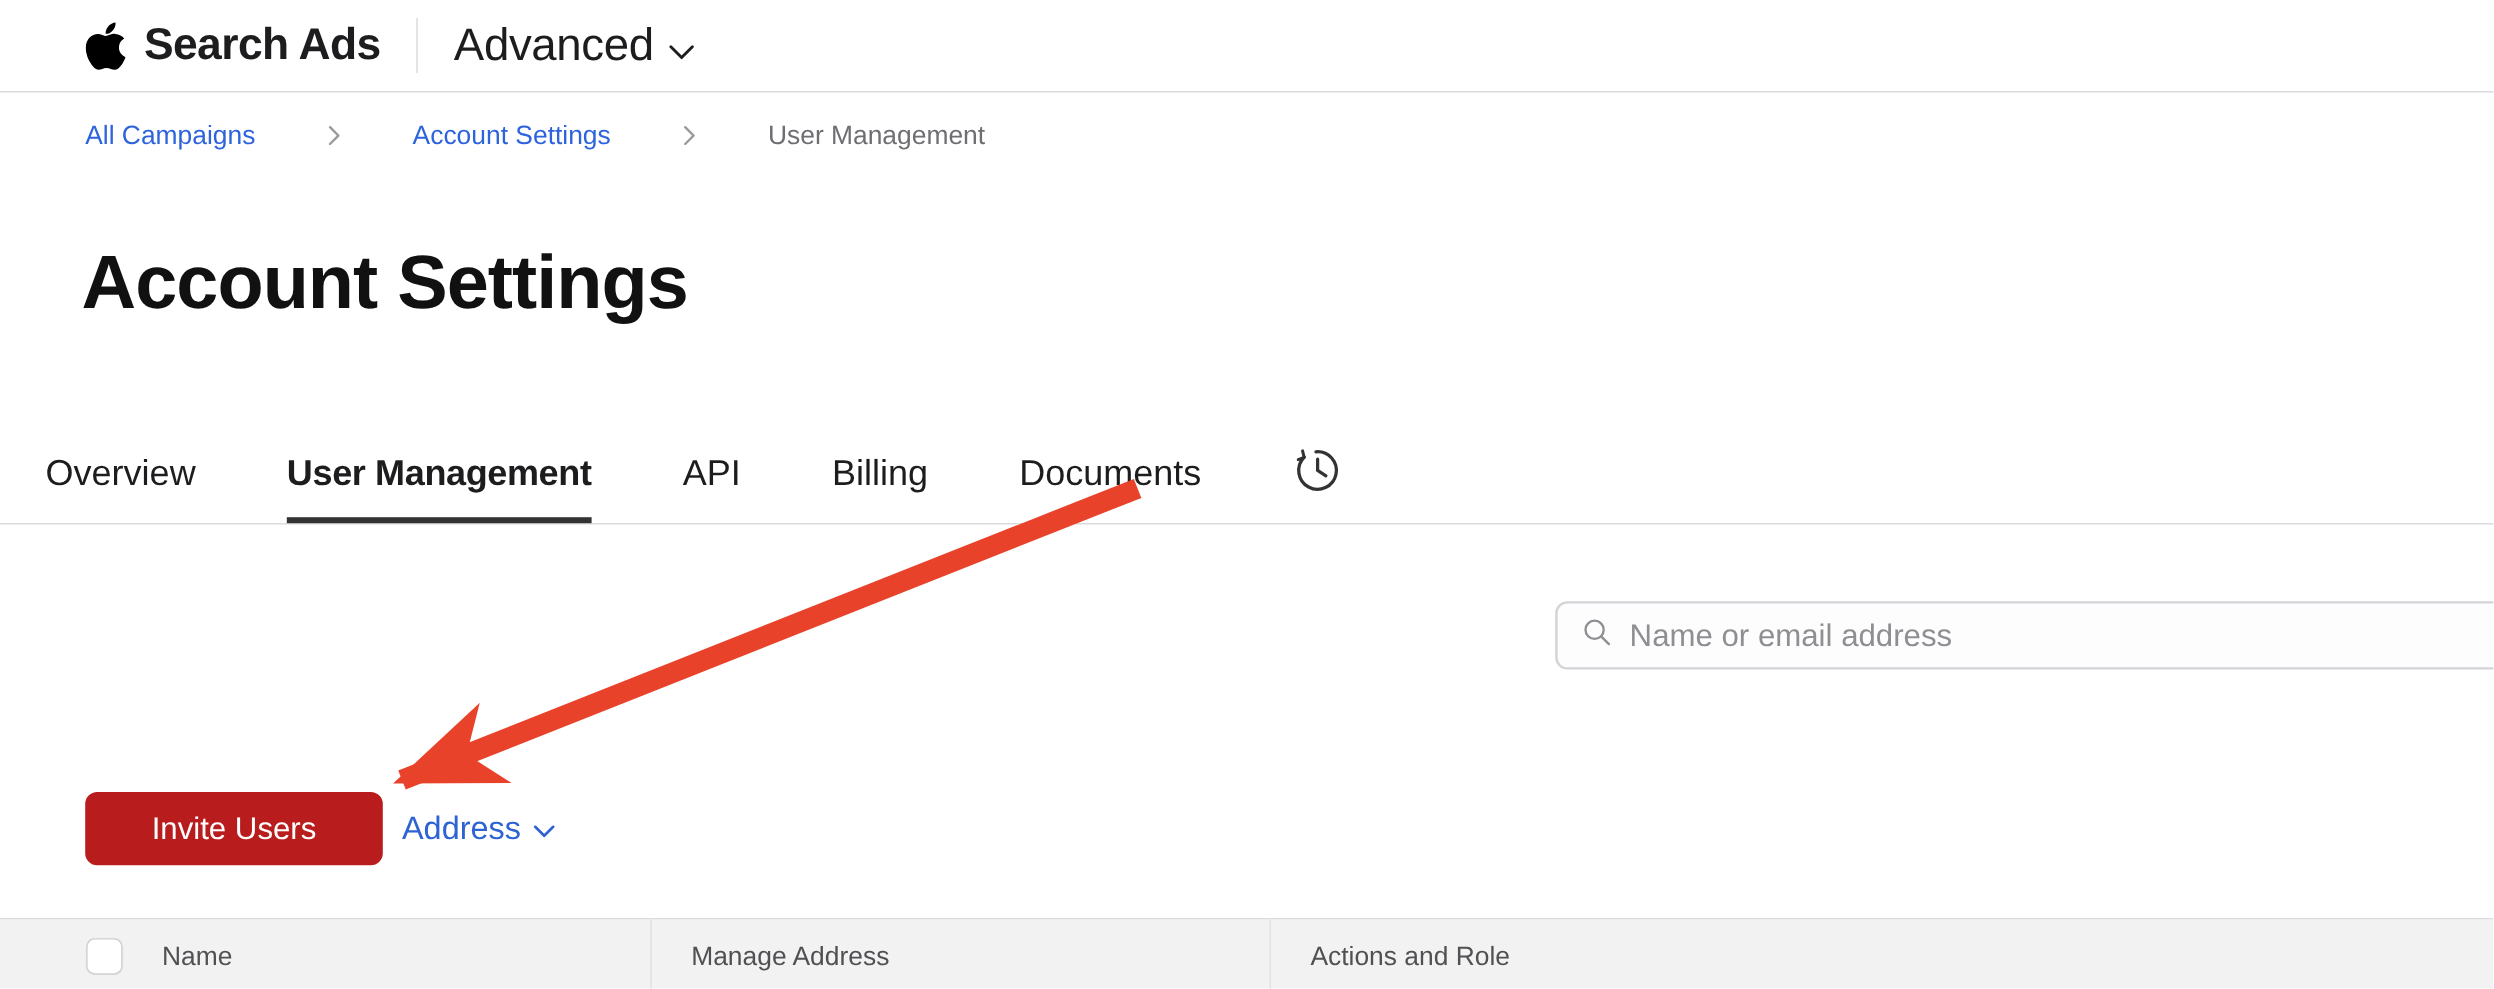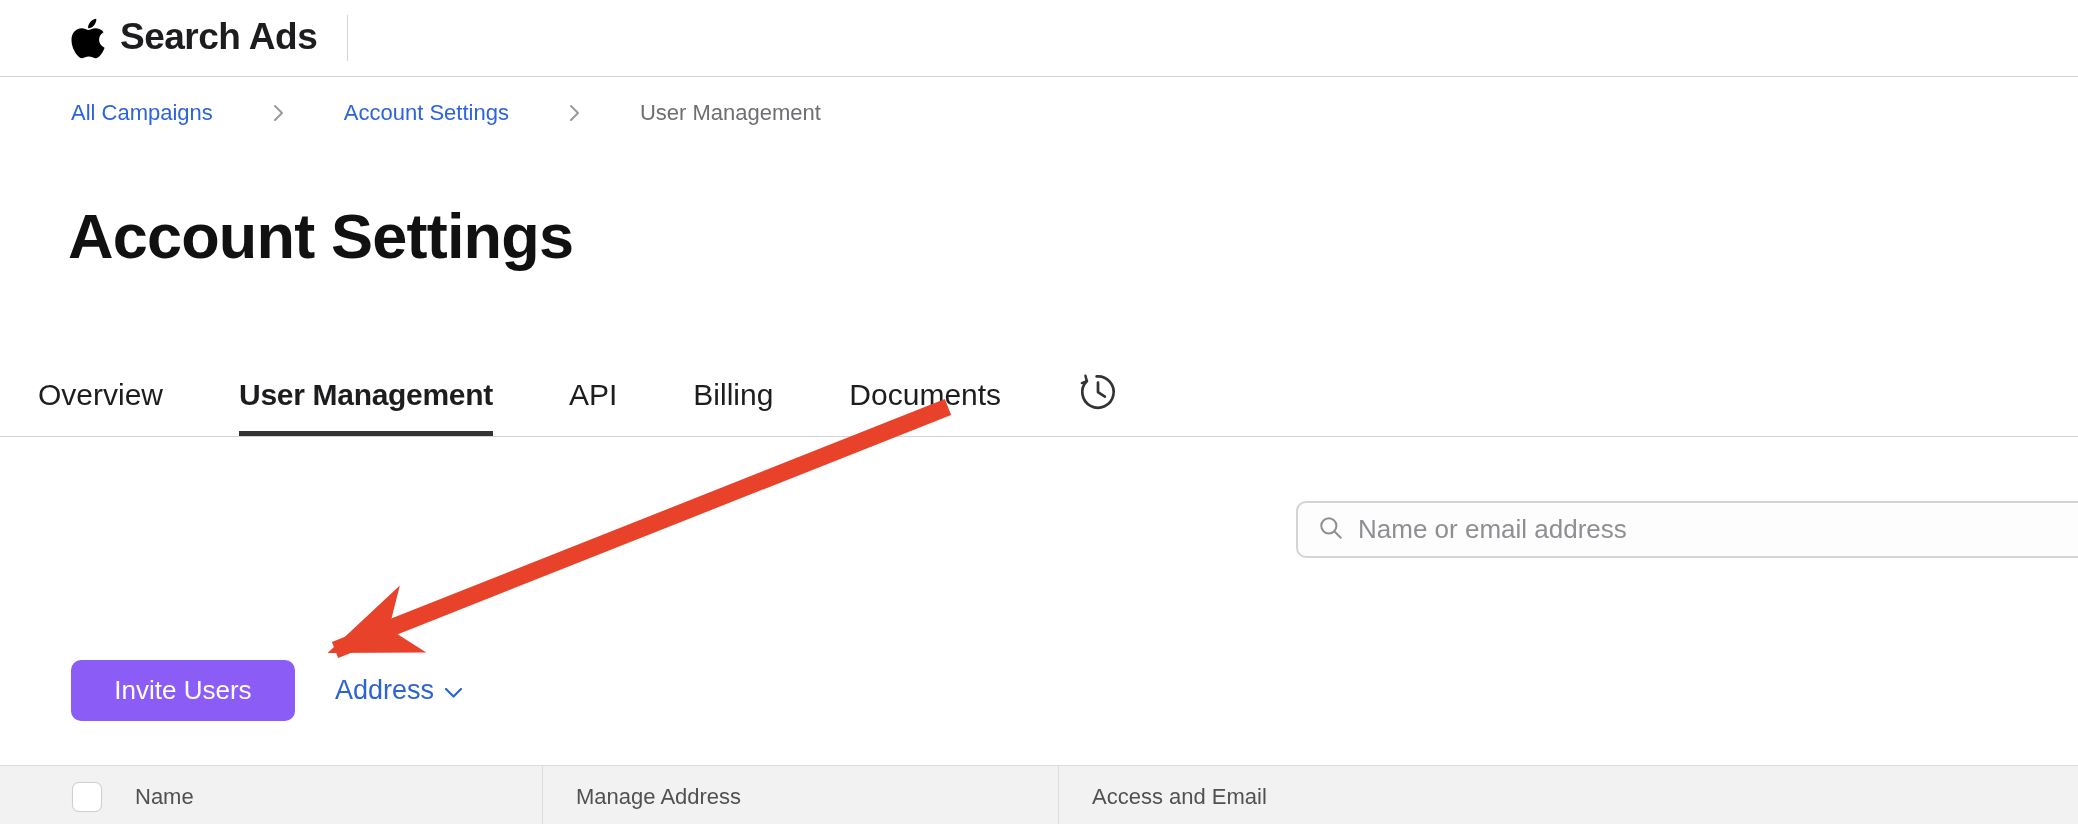--- a/index.html
+++ b/index.html
@@ -72,22 +72,22 @@
   }
   .search-box svg { flex:0 0 auto; }
   .search-box input {
     flex:1; border:none; outline:none; background:transparent;
     font-family:inherit; font-size:26px; color:#1d1d1f; margin-left:12px;
   }
   .search-box input::placeholder { color:#8e8e93; }
 
   
   .invite-btn {
-    position:absolute; left:71px; top:660px; width:224px; height:61px;
-    background:#8b5cf6; color:#fff; border:none; border-radius:10px;
+    position:absolute; left:71px; top:660px; width:248px; height:61px;
+    background:#b91c1c; color:#fff; border:none; border-radius:10px;
     font-family:inherit; font-size:26px; font-weight:500; cursor:pointer;
   }
   .actions-btn {
     position:absolute; left:335px; top:660px; height:61px;
     display:flex; align-items:center; background:none; border:none; padding:0;
     font-family:inherit; font-size:27px; color:#2d63d2; cursor:pointer;
   }
   .actions-btn svg { margin-left:10px; margin-top:6px; }
 
   
@@ -120,20 +120,28 @@
   <header class="topbar">
     <div class="brand">
       <span>
         <svg width="34" height="45" viewBox="0 0 384 512">
             <path fill="#000" d="M318.7 268.7c-.2-36.7 16.4-64.4 50-84.8-18.8-26.9-47.2-41.7-84.7-44.6-35.5-2.8-74.3 20.7-88.5 20.7-15 0-49.4-19.7-76.4-19.7C63.3 141.2 4 184.8 4 273.5q0 39.3 14.4 81.2c12.8 36.7 59 126.7 107.2 125.2 25.2-.6 43-17.9 75.8-17.9 31.8 0 48.3 17.9 76.4 17.9 48.6-.7 90.4-82.5 102.6-119.3-65.2-30.7-61.7-90-61.7-91.9zm-56.6-164.2c27.3-32.4 24.8-61.9 24-72.5-24.1 1.4-52 16.4-67.9 34.9-17.5 19.8-27.8 44.3-25.6 71.9 26.1 2 49.9-11.4 69.5-34.3z"></path>
           </svg>
       </span>
       <span class="brand-name">Search Ads</span>
     </div>
     <div class="topbar-divider"></div>
+    <button class="edition">
+      <span>Advanced</span>
+      <span>
+        <svg width="22" height="13" viewBox="0 0 22 13" fill="none">
+            <polyline points="2,2 11,11 20,2" stroke="#1d1d1f" stroke-width="2.4" stroke-linecap="round" stroke-linejoin="round"></polyline>
+          </svg>
+      </span>
+    </button>
   </header>
 
   <nav class="breadcrumb">
     <a class="crumb-link">All Campaigns</a>
     <span class="crumb-sep">
       <svg width="11" height="18" viewBox="0 0 11 18" fill="none">
           <polyline points="2,2 9,9 2,16" stroke="#9a9aa0" stroke-width="2" stroke-linecap="round" stroke-linejoin="round"></polyline>
         </svg>
     </span>
     <a class="crumb-link">Account Settings</a>
@@ -190,21 +198,21 @@
 
   <div class="table-header">
     <div class="th th-name">
       <span class="checkbox"></span>
       <span>Name</span>
     </div>
     <div class="th th-email">
       <span>Manage Address</span>
     </div>
     <div class="th th-access">
-      <span>Access and Email</span>
+      <span>Actions and Role</span>
     </div>
   </div>
 
   <svg class="arrow-overlay" viewBox="0 0 2078 824">
     <defs>
       <marker id="arrowHead" viewBox="0 0 100 80" refX="88" refY="40" markerWidth="100" markerHeight="80" orient="auto" markerUnits="userSpaceOnUse">
         <path d="M4,4 L96,40 L4,76 L30,40 Z" fill="#e8432a"></path>
       </marker>
     </defs>
     <line x1="948" y1="407" x2="335" y2="650" stroke="#e8432a" stroke-width="17" marker-end="url(#arrowHead)"></line>

